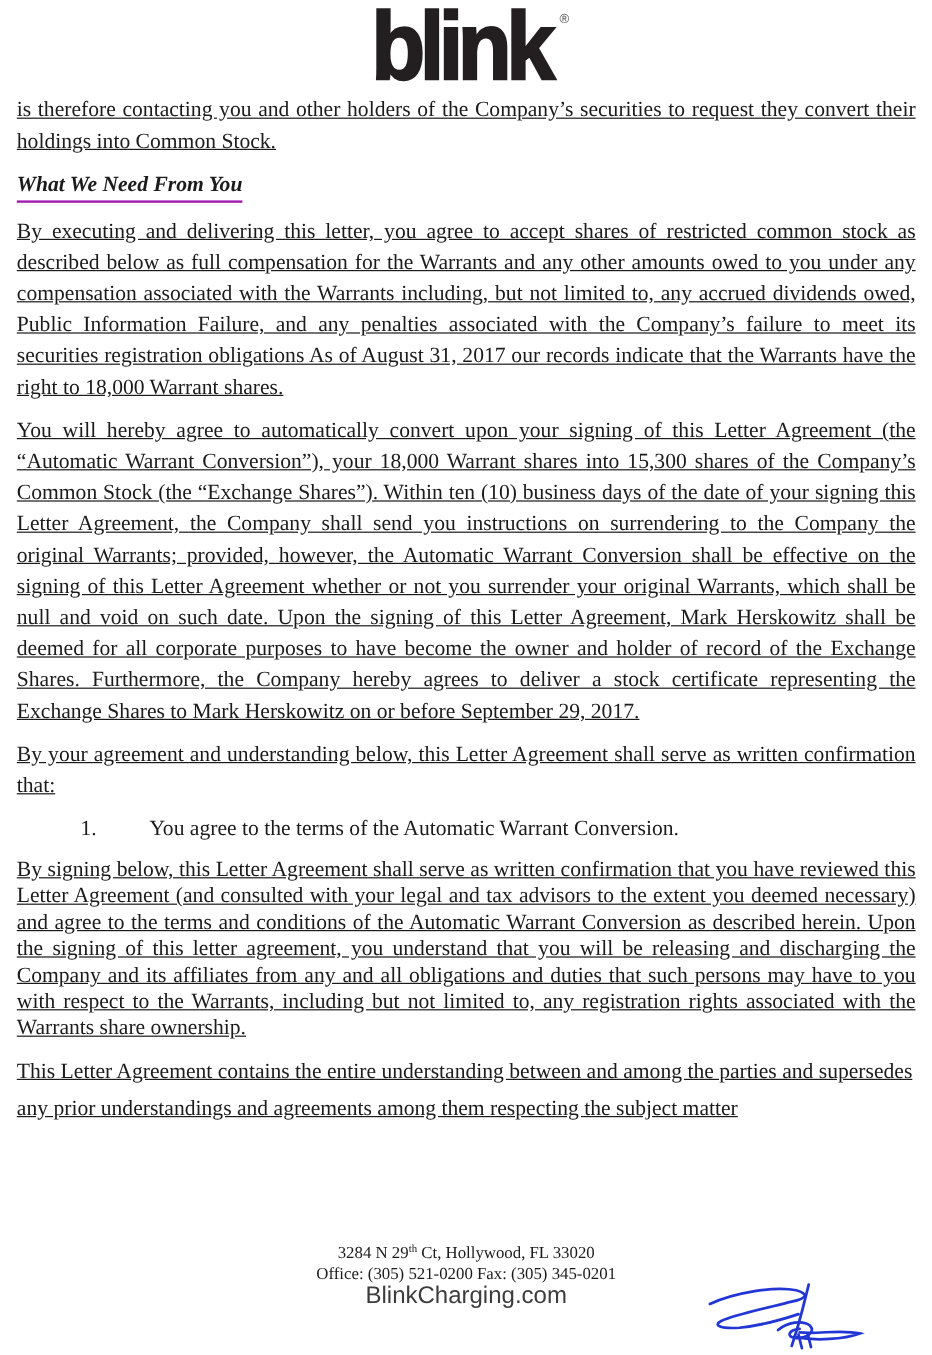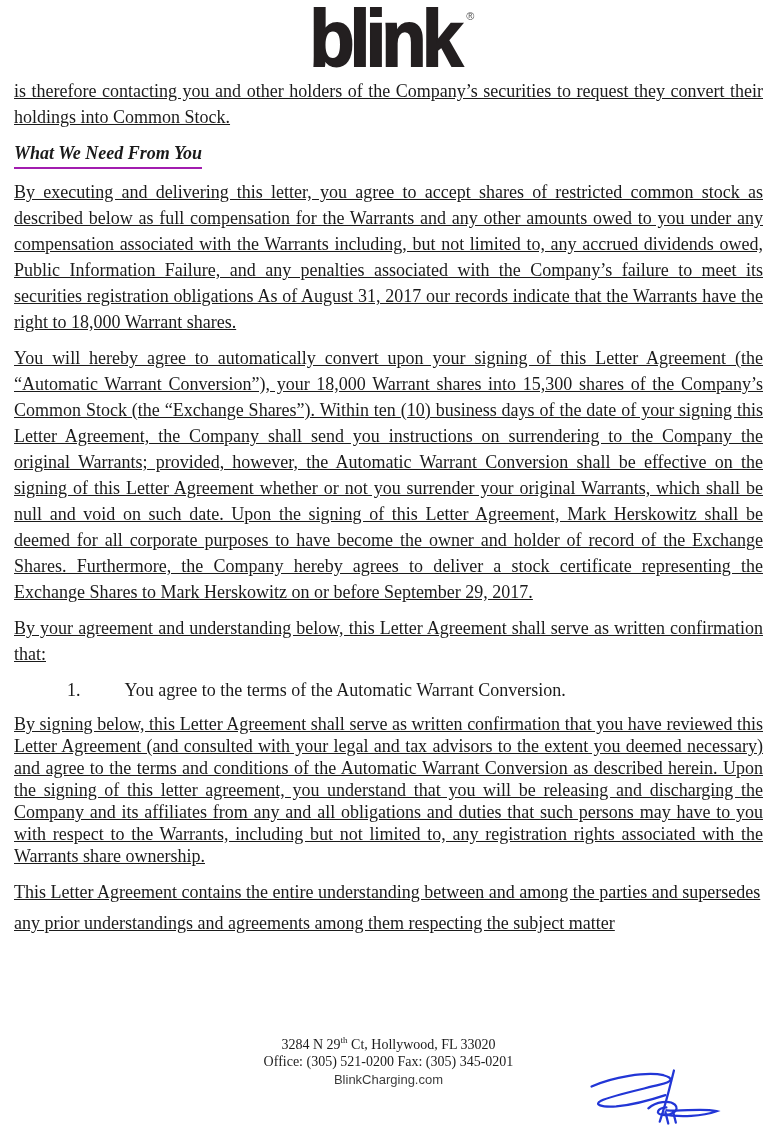--- a/index.html
+++ b/index.html
@@ -79,21 +79,21 @@
     right: 0;
     top: 1032px;
     text-align: center;
     font-size: 14px;
     line-height: 17px;
     background: #ffffff;
   }
   .footer .address sup { font-size: 9px; }
   .footer .website {
     font-family: "Liberation Sans", sans-serif;
-    font-size: 13px;
+    font-size: 20px;
     color: #3c3c3c;
     margin-top: 1px;
   }
   
   .signature {
     position: absolute;
     left: 584px;
     top: 1068px;
     width: 142px;
     height: 58px;

